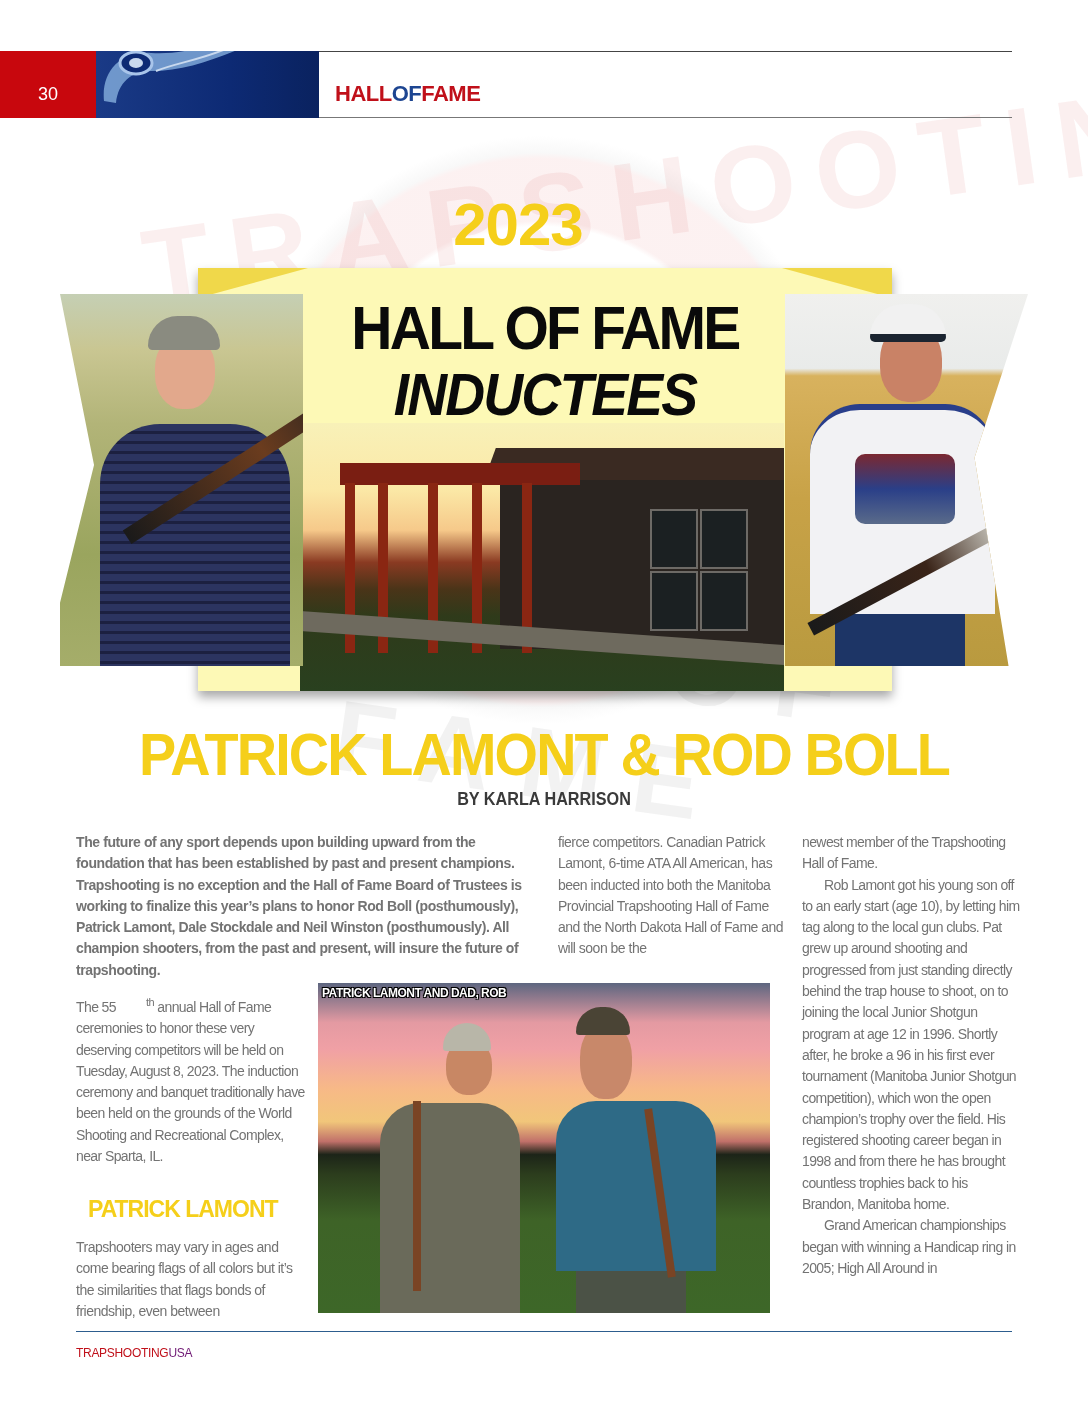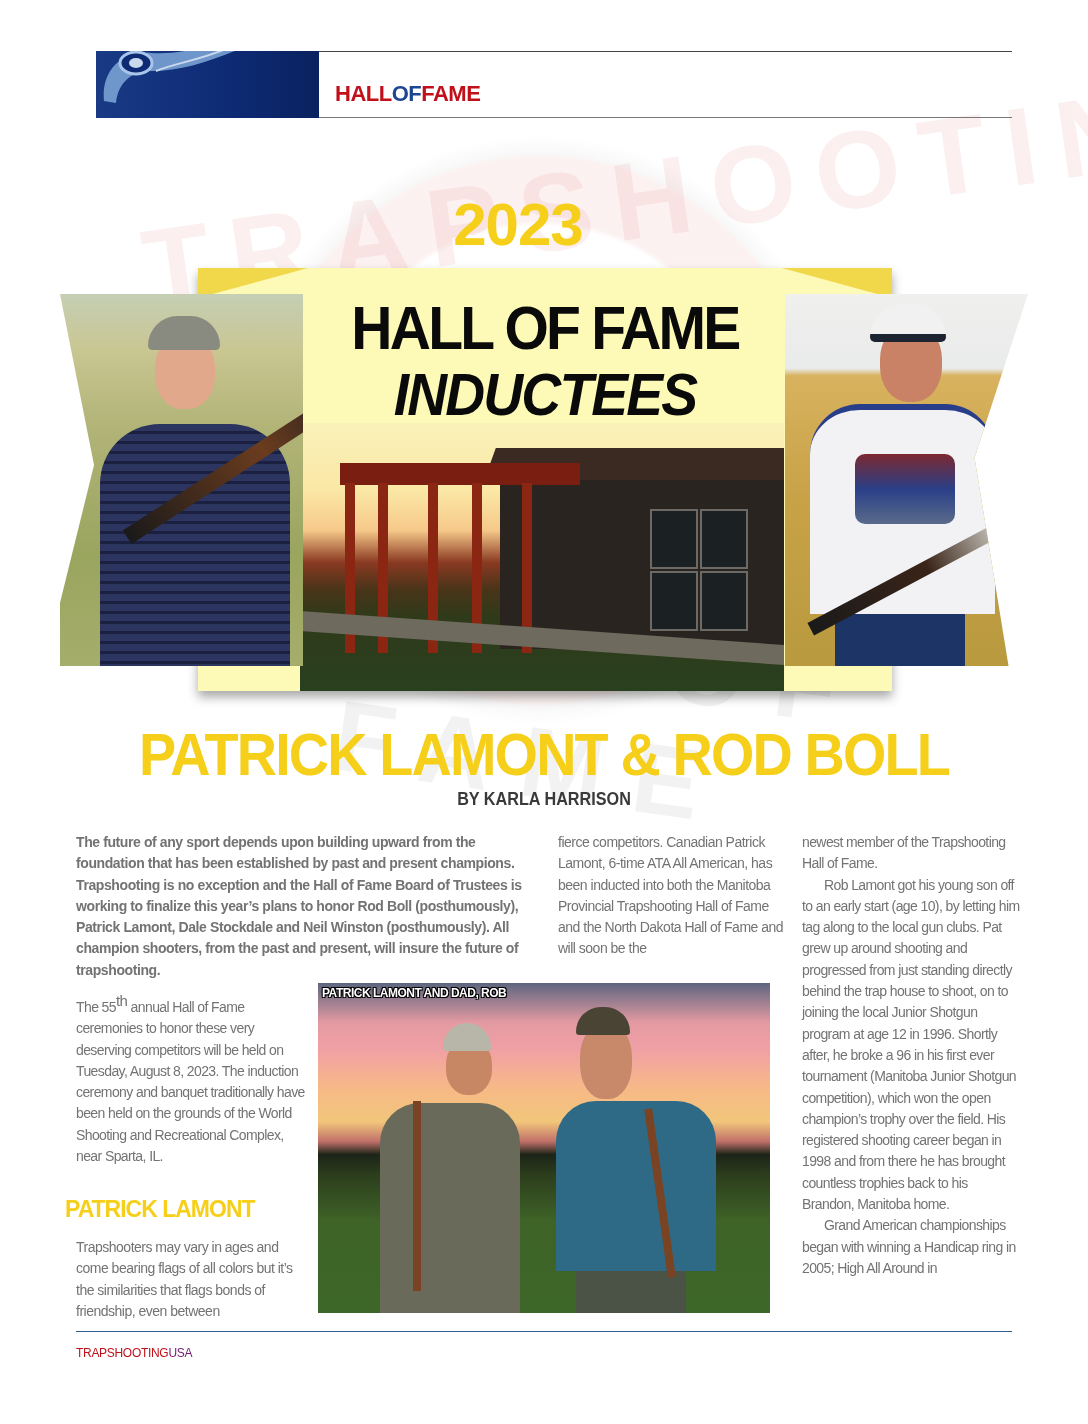--- a/index.html
+++ b/index.html
@@ -92,23 +92,23 @@
     font: bold 18px "Liberation Sans", sans-serif; color: #3a3a3a; transform: scaleX(0.9); }
 
   
   .col { position: absolute; z-index: 2; font: 14px/21.3px "Liberation Sans", sans-serif; color: #737373; }
   .col p { text-indent: 0; }
   .lead { left: 76px; top: 832px; width: 460px; font: bold 14px/21.3px "Liberation Sans", sans-serif; letter-spacing: -0.4px; }
   .col-a { left: 76px; top: 997px; width: 230px; letter-spacing: -0.6px; }
   .col-b { left: 558px; top: 832px; width: 230px; letter-spacing: -0.5px; }
   .col-c { left: 802px; top: 832px; width: 220px; letter-spacing: -0.6px; }
   .col-c .indent { text-indent: 22px; }
-  .col sup { font-size: 15px; line-height: 0; vertical-align: super; }
-
-  .subhead { position: absolute; left: 65px; top: 1196px; z-index: 2; font: bold 23px "Liberation Sans", sans-serif; color: #f5cf1a; letter-spacing: -1px; }
+  .col sup { font-size: 11px; line-height: 0; vertical-align: super; margin-left: 30px; }
+
+  .subhead { position: absolute; left: 88px; top: 1196px; z-index: 2; font: bold 23px "Liberation Sans", sans-serif; color: #f5cf1a; letter-spacing: -1px; }
   .col-a2 { left: 76px; top: 1237px; width: 230px; letter-spacing: -0.5px; }
 
   
   .photo2 { position: absolute; left: 318px; top: 983px; width: 452px; height: 330px; z-index: 2; overflow: hidden;
     background: linear-gradient(180deg, #5d6680 0%, #e49aa2 12%, #f0a0a5 20%, #f7b987 32%, #f1c67a 42%, #c1716a 48%, #1c2418 52%, #2c3d1d 58%, #3e6327 72%, #3d6728 100%); }
   .photo2-caption { position: absolute; left: 4px; top: 3px; z-index: 3; font: bold 12px "Liberation Sans", sans-serif; color: #fff;
     text-shadow: -1px -1px 0 #000, 1px -1px 0 #000, -1px 1px 0 #000, 1px 1px 0 #000, 0 0 2px #000; letter-spacing: -0.5px; }
   .p2-man1-head { left: 128px; top: 56px; width: 46px; height: 56px; border-radius: 45%; background: #c88764; }
   .p2-man1-cap { left: 125px; top: 40px; width: 48px; height: 28px; border-radius: 30px 30px 4px 4px; background: #b8b6a8; }
   .p2-man1-body { left: 62px; top: 120px; width: 140px; height: 210px; border-radius: 40px 40px 0 0; background: #6a6a5a; }
@@ -126,20 +126,23 @@
 </style>
 </head>
 <body>
 
 <div class="watermark">
   <div class="watermark-text">TRAPSHOOTING</div>
   <div class="watermark-text2">HALL OF FAME</div>
 </div>
 
 <div class="header">
+  <div class="header-red">
+    <span class="page-number">30</span>
+  </div>
   <div class="header-blue">
     <svg class="ornament" viewBox="0 0 160 70">
       <path d="M8 60 C 5 30, 25 10, 55 12 C 85 14, 110 5, 150 -5 L 158 2 C 120 18, 90 30, 55 30 C 35 30, 22 42, 20 62 Z" fill="#7fa8d8" opacity="0.85"></path>
       <ellipse cx="40" cy="22" rx="16" ry="11" fill="#0d2a74" stroke="#a9c5ea" stroke-width="3"></ellipse>
       <ellipse cx="40" cy="22" rx="7" ry="5" fill="#c9d9ee"></ellipse>
       <path d="M60 30 C 80 22, 100 20, 130 8" stroke="#c9d9ee" stroke-width="2" fill="none"></path>
     </svg>
   </div>
   <div class="header-line-top"></div>
   <div class="header-line-bottom"></div>

